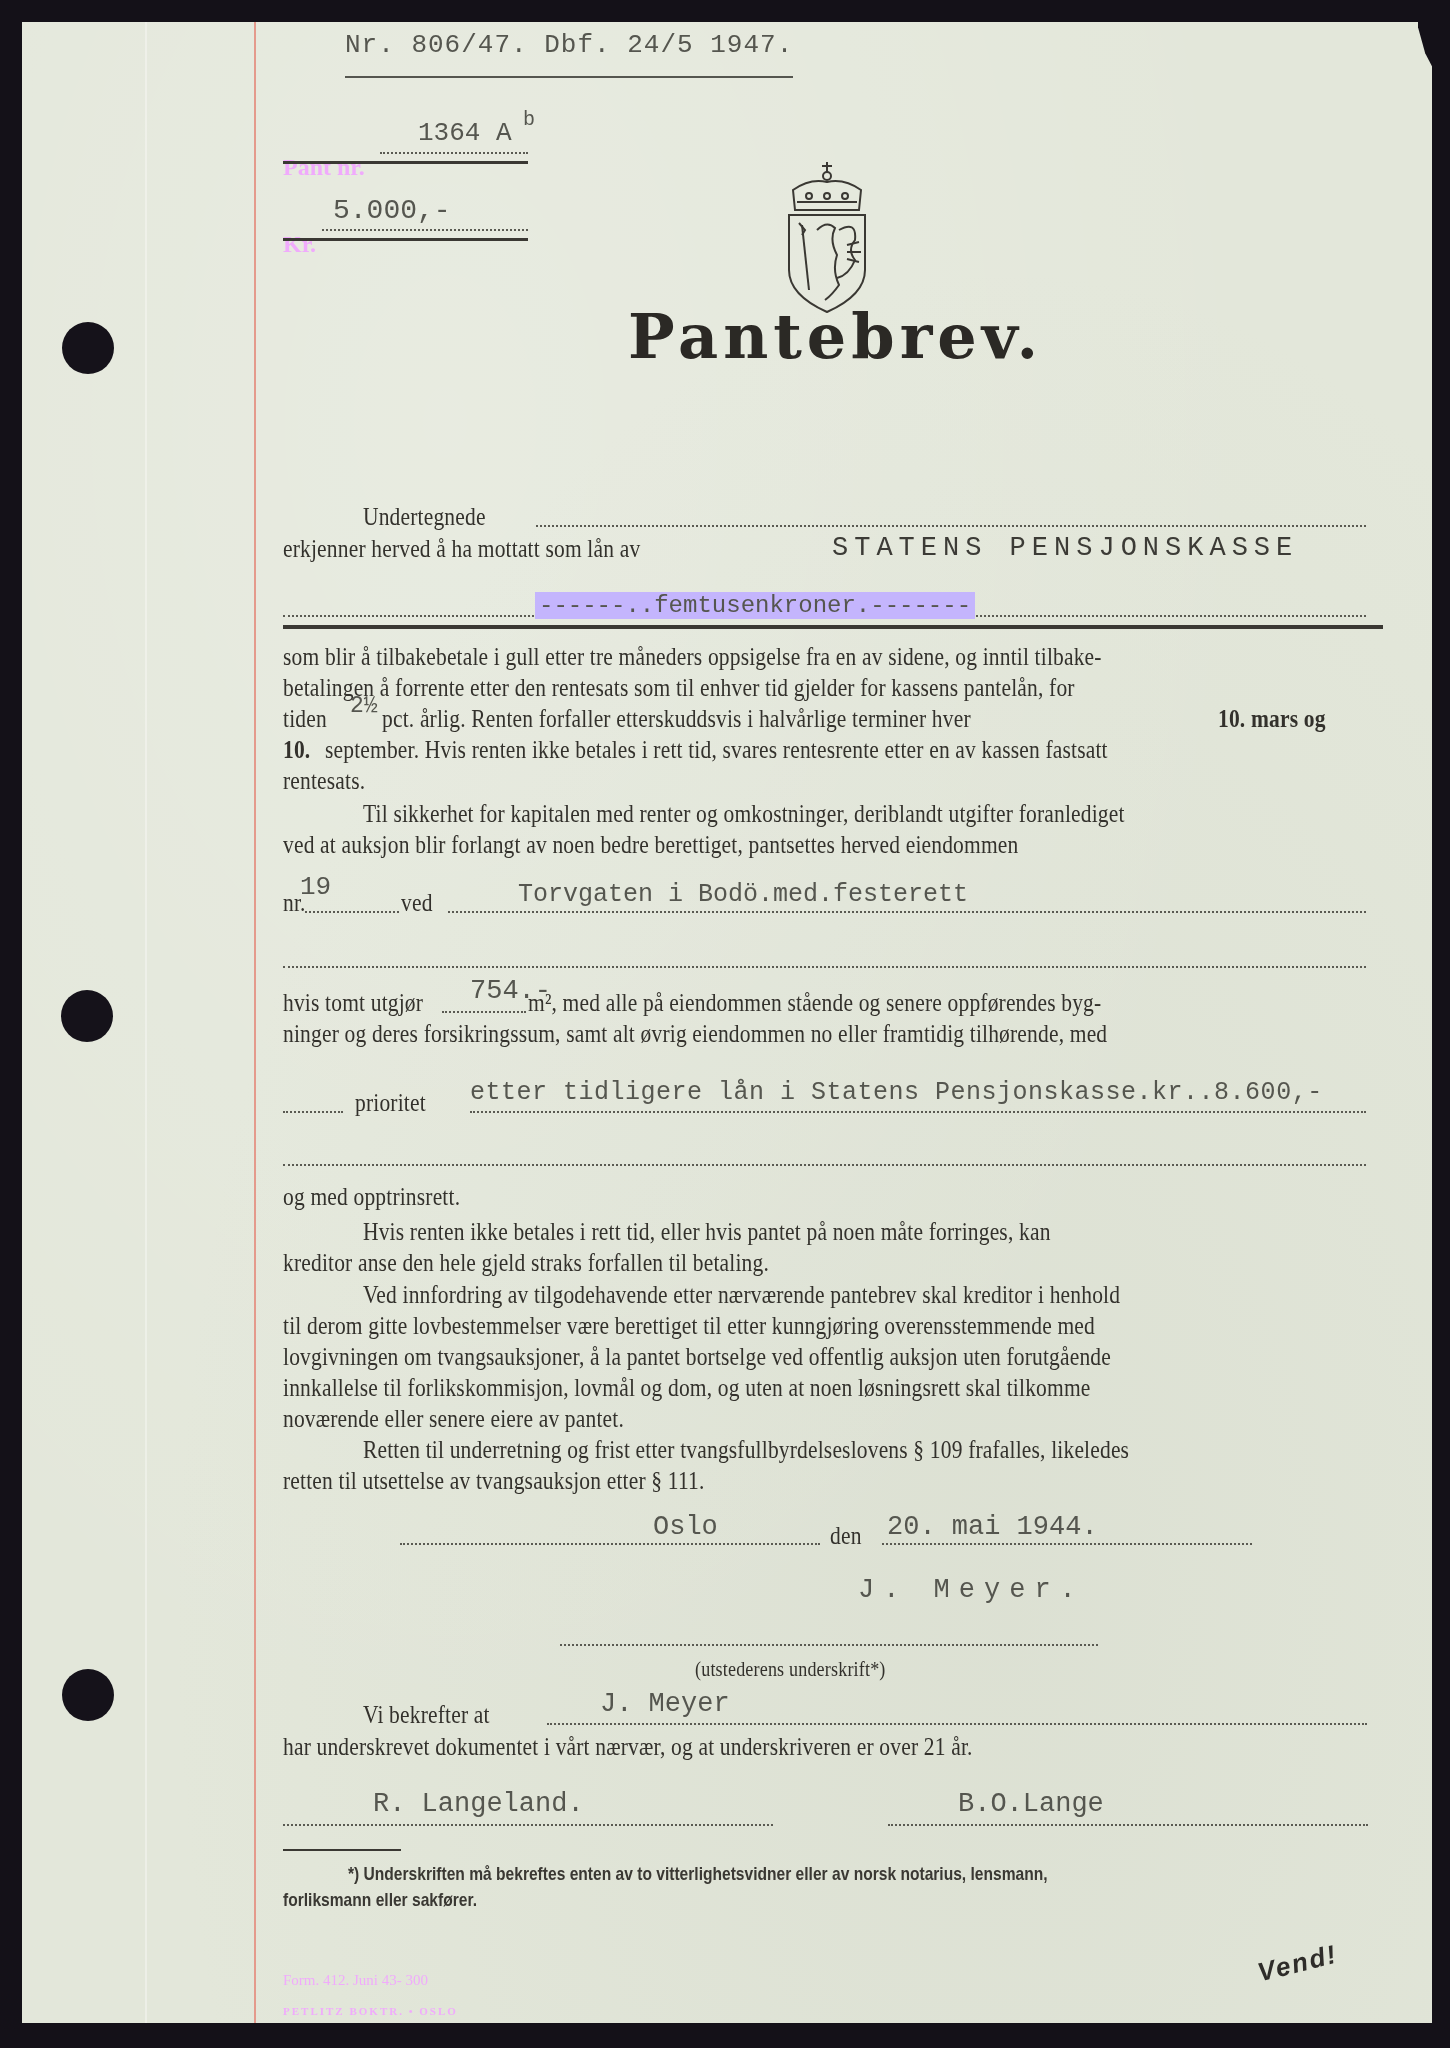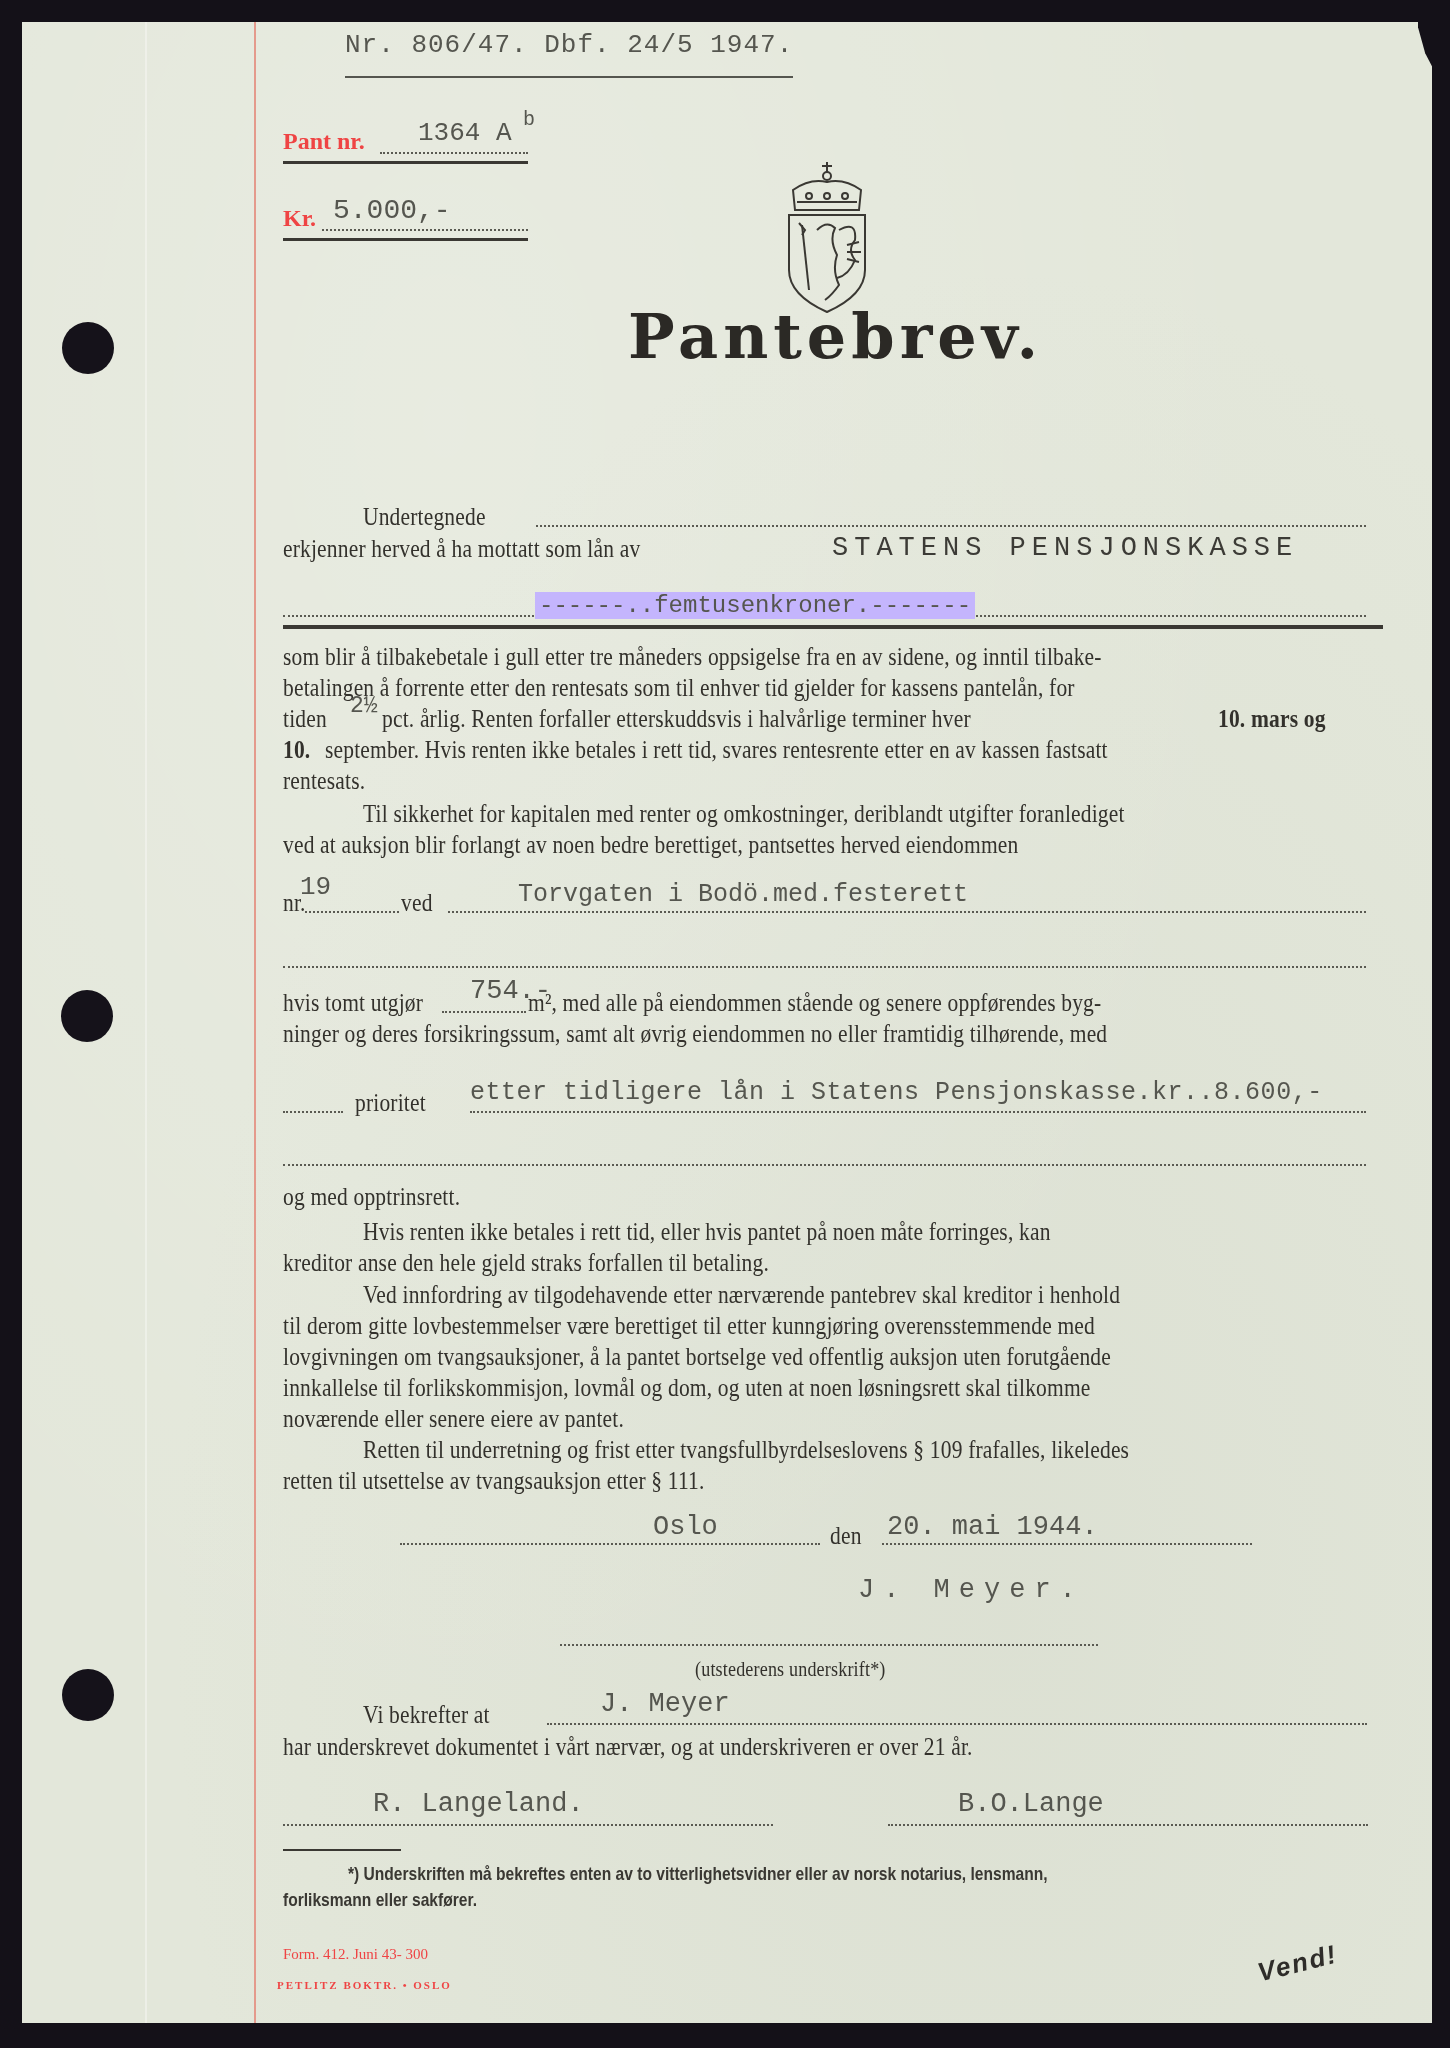--- a/index.html
+++ b/index.html
@@ -17,21 +17,21 @@
   .corner-tear {
     position:absolute; left:1418px; top:22px; width:18px; height:52px;
     background:#141118; clip-path:polygon(0 0,100% 0,100% 100%,40% 60%,0 10%);
   }
   .margin-line { position:absolute; left:254px; top:22px; width:2px; height:2001px; background:#e49a8c; }
   .fold { position:absolute; left:145px; top:22px; width:2px; height:2001px; background:rgba(255,255,255,0.35); }
   .hole { position:absolute; width:52px; height:52px; border-radius:50%; background:#15121a; }
 
   .abs { position:absolute; white-space:nowrap; }
   .type { font-family:"Liberation Mono", monospace; color:#55564f; }
-  .print { font-family:"Liberation Serif", serif; color:#ef4444; }
+  .print { font-family:"Liberation Serif", serif; color:#f0abfc;margin-top:26px; }
   .body-text { font-family:"Liberation Serif", serif; color:#33312c; font-size:25px; letter-spacing:0.2px; transform:scaleX(0.86); transform-origin:left center; }
   .dots { border-bottom:2px dotted #5a5a52; height:0; position:absolute; }
   .rule { position:absolute; height:3px; background:#3a3833; }
 
   .header-ref { left:345px; top:30px; font-size:26px; letter-spacing:1px; border-bottom:2px solid #55564f; padding-bottom:16px; }
   .pant-label { left:283px; top:128px; font-size:24px; font-weight:bold; }
   .pant-value { left:418px; top:118px; font-size:26px; }
   .pant-sup { left:523px; top:108px; font-size:20px; }
   .kr-label { left:283px; top:205px; font-size:24px; font-weight:bold; }
   .kr-value { left:333px; top:195px; font-size:28px; }
@@ -159,14 +159,14 @@
 <div class="abs type" style="left:373px;top:1789px;font-size:27px">R. Langeland.</div>
 <div class="dots" style="left:283px;top:1824px;width:490px"></div>
 <div class="abs type" style="left:958px;top:1789px;font-size:27px">B.O.Lange</div>
 <div class="dots" style="left:888px;top:1824px;width:480px"></div>
 
 <div class="rule" style="left:283px;top:1849px;width:118px;height:2px"></div>
 <div class="abs small-bold" style="left:348px;top:1863px;font-size:19px;transform:scaleX(0.82);transform-origin:left center">*) Underskriften må bekreftes enten av to vitterlighetsvidner eller av norsk notarius, lensmann,</div>
 <div class="abs small-bold" style="left:283px;top:1889px;font-size:19px;transform:scaleX(0.82);transform-origin:left center">forliksmann eller sakfører.</div>
 
 <div class="abs print" style="left:283px;top:1946px;font-size:15px">Form. 412. Juni 43- 300</div>
-<div class="abs print" style="left:277px;top:1979px;font-size:11px;font-weight:bold;letter-spacing:2px">PETLITZ BOKTR. • OSLO</div>
+<div class="abs print" style="left:283px;top:1979px;font-size:11px;font-weight:bold;letter-spacing:2px">PETLITZ BOKTR. • OSLO</div>
 <div class="abs vend">Vend!</div>
 
 </body></html>

